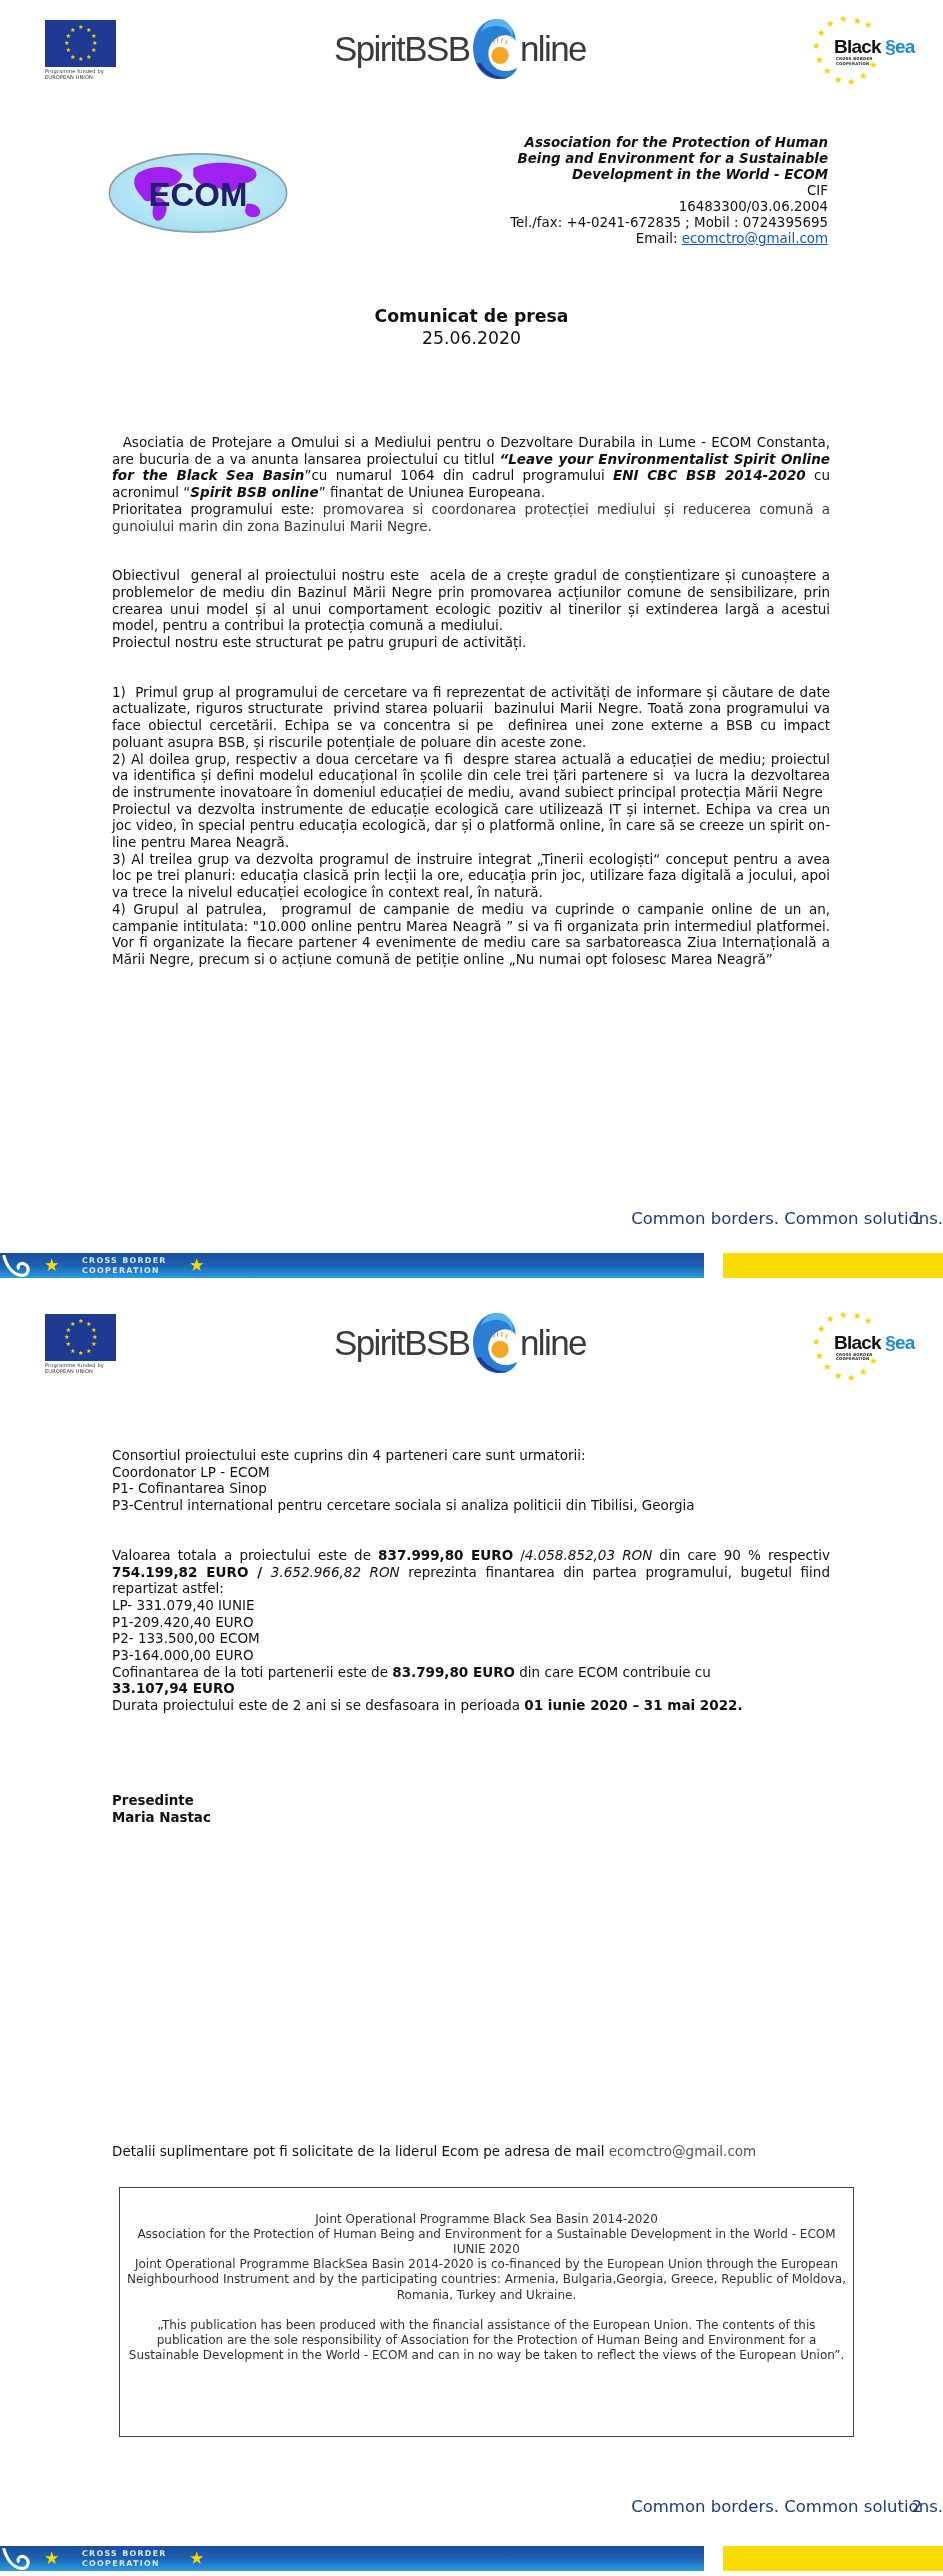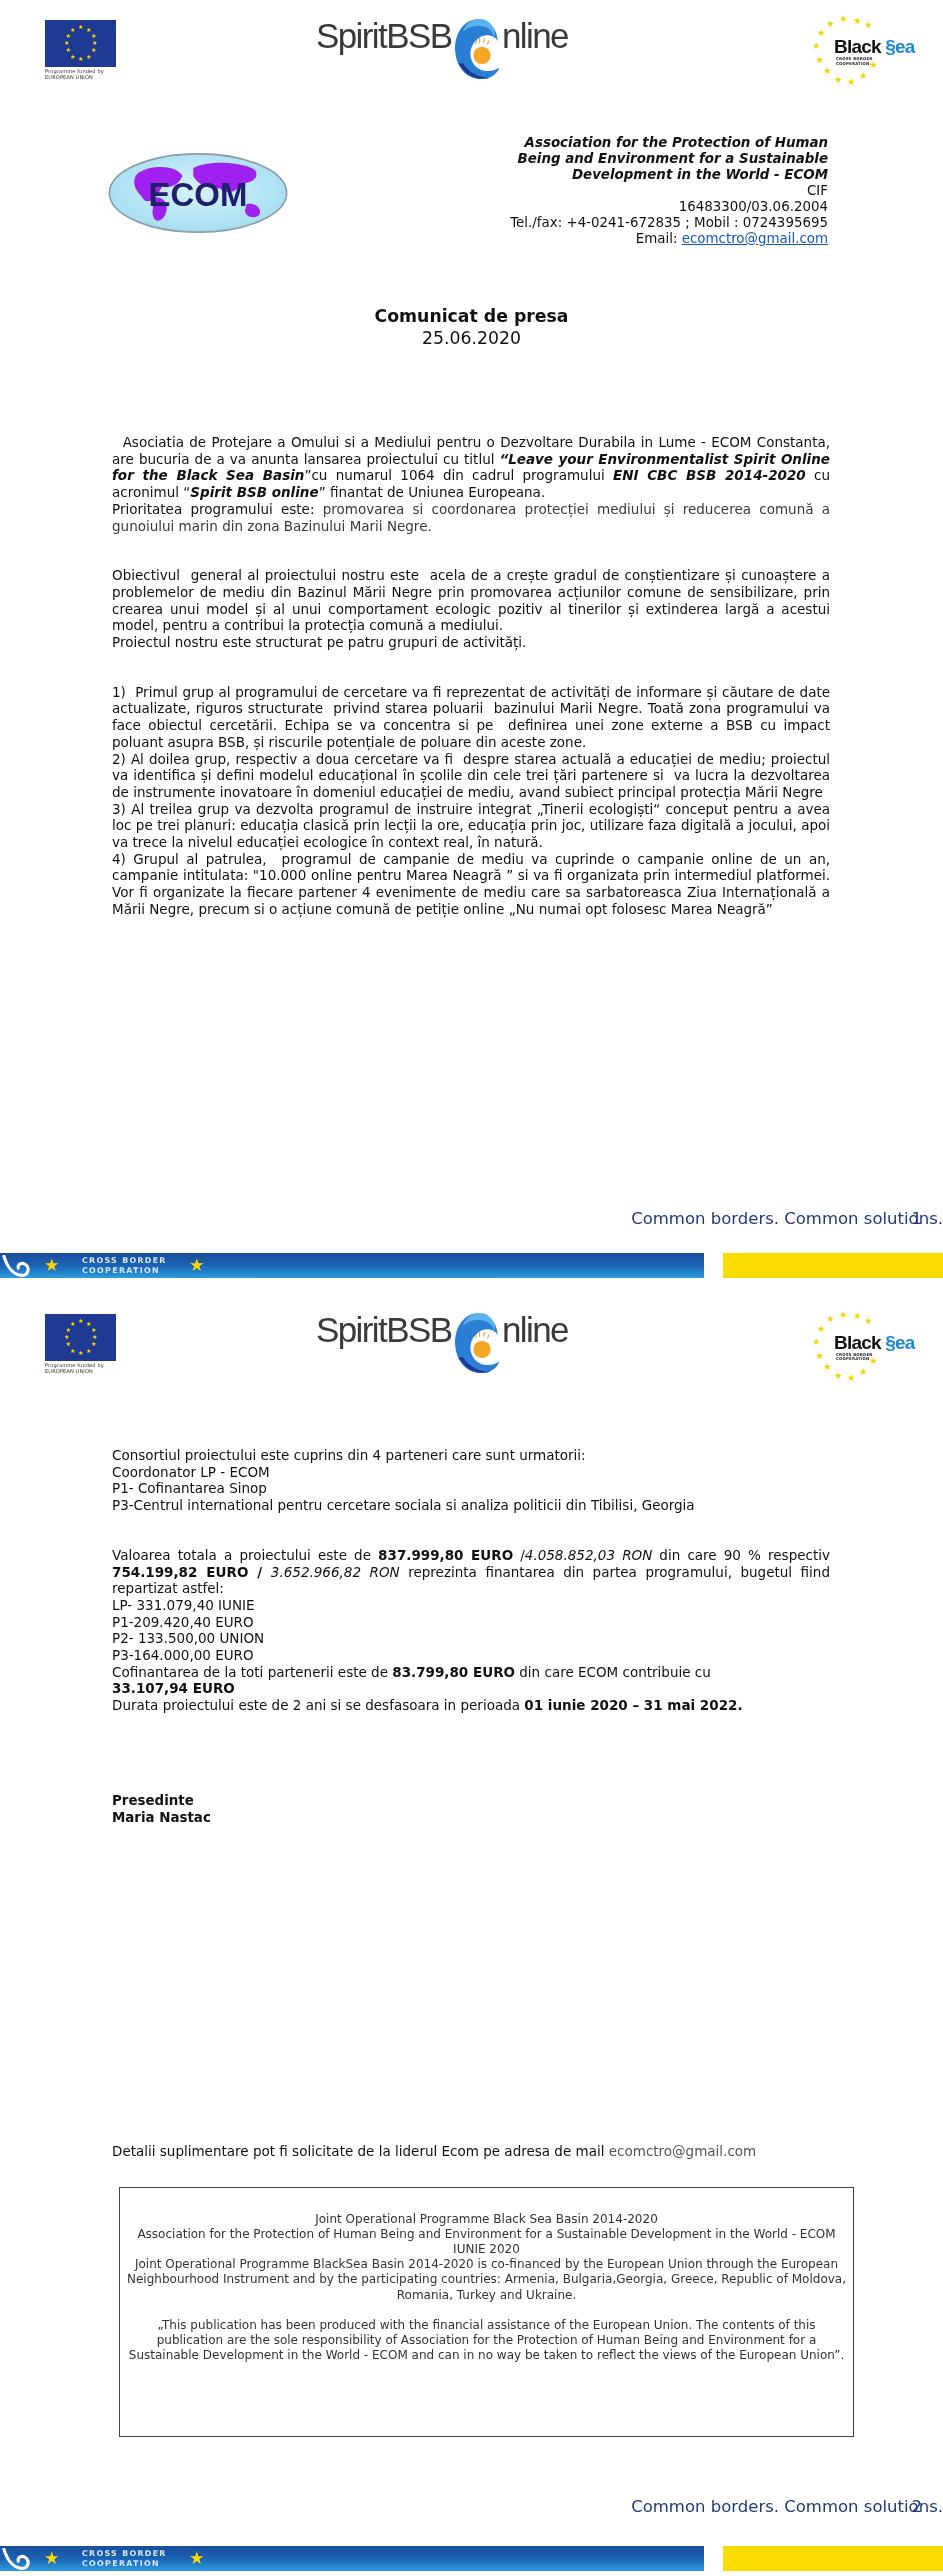--- a/index.html
+++ b/index.html
@@ -9,21 +9,21 @@
   .page { position: relative; width: 943px; background: #fff; }
   .page1 { height: 1286px; }
   .page2 { height: 1290px; }
 
   
   .eu-flag { position: absolute; left: 45px; top: 19.6px; width: 71px; height: 61px; }
   .eu-flag .flag { width: 71px; height: 47px; background: #1f3a93; position: relative; }
   .eu-flag .flag span { position: absolute; color: #ffd700; font-size: 6.3px; line-height: 6.3px; }
   .eu-flag .caption { font-size: 5.1px; color: #333; line-height: 6.3px; margin-top: 1.6px; letter-spacing: 0.1px; }
 
-  .spirit-logo { position: absolute; left: 316px; top: 15.7px; width: 275px; height: 67px; display: flex; }
+  .spirit-logo { position: absolute; left: 334px; top: 15.7px; width: 275px; height: 67px; display: flex; align-items: center; }
   .spirit-logo .word { font-family: "Liberation Sans", sans-serif; font-size: 35px; color: #3a3a3a; letter-spacing: -1.6px; font-weight: 400; }
   .spirit-logo .o-wave { width: 49px; height: 66px; margin: 0 0.8px; position: relative; }
 
   .blacksea-logo { position: absolute; left: 798px; top: 14px; width: 118px; height: 75px; }
   .blacksea-logo .star { position: absolute; color: #f2d400; font-size: 9.4px; line-height: 9.4px; }
   .blacksea-logo .bs-word { position: absolute; left: 36px; top: 22px; font-family: "Liberation Sans", sans-serif; font-weight: 700; font-size: 19px; color: #111; letter-spacing: -0.8px; }
   .blacksea-logo .bs-sea { color: #1e88d6; }
   .blacksea-logo .bs-sub { position: absolute; left: 38px; top: 43px; font-size: 3.9px; font-weight: 700; color: #222; line-height: 4.7px; letter-spacing: 0.2px; }
 
   
@@ -150,20 +150,21 @@
     <p style="white-space:pre-wrap"><span>  Asociatia de Protejare a Omului si a Mediului pentru o Dezvoltare Durabila in Lume - ECOM Constanta, are bucuria de a va anunta lansarea proiectului cu titlul </span><b><i>“Leave your Environmentalist Spirit Online for the Black Sea Basin</i></b><span>”cu numarul 1064 din cadrul programului </span><b><i>ENI CBC BSB 2014-2020</i></b><span> cu acronimul “</span><b><i>Spirit BSB online</i></b><span>” finantat de Uniunea Europeana.</span></p>
     <p><span>Prioritatea programului este: </span><span class="muted">promovarea si coordonarea protecției mediului și reducerea comună a gunoiului marin din zona Bazinului Marii Negre.</span></p>
     <div class="gap"></div>
     <div class="gap"></div>
     <p style="white-space:pre-wrap">Obiectivul  general al proiectului nostru este  acela de a crește gradul de conștientizare și cunoaștere a problemelor de mediu din Bazinul Mării Negre prin promovarea acțiunilor comune de sensibilizare, prin crearea unui model și al unui comportament ecologic pozitiv al tinerilor și extinderea largă a acestui model, pentru a contribui la protecția comună a mediului.</p>
     <p>Proiectul nostru este structurat pe patru grupuri de activități.</p>
     <div class="gap"></div>
     <div class="gap"></div>
     <p style="white-space:pre-wrap">1)  Primul grup al programului de cercetare va fi reprezentat de activități de informare și căutare de date actualizate, riguros structurate  privind starea poluarii  bazinului Marii Negre. Toată zona programului va face obiectul cercetării. Echipa se va concentra si pe  definirea unei zone externe a BSB cu impact poluant asupra BSB, și riscurile potențiale de poluare din aceste zone.</p>
     <p style="white-space:pre-wrap">2) Al doilea grup, respectiv a doua cercetare va fi  despre starea actuală a educației de mediu; proiectul va identifica și defini modelul educațional în școlile din cele trei țări partenere si  va lucra la dezvoltarea de instrumente inovatoare în domeniul educației de mediu, avand subiect principal protecția Mării Negre</p>
+    <p>Proiectul va dezvolta instrumente de educație ecologică care utilizează IT și internet. Echipa va crea un joc video, în special pentru educația ecologică, dar și o platformă online, în care să se creeze un spirit on-line pentru Marea Neagră.</p>
     <p>3) Al treilea grup va dezvolta programul de instruire integrat „Tinerii ecologiști“ conceput pentru a avea loc pe trei planuri: educația clasică prin lecții la ore, educația prin joc, utilizare faza digitală a jocului, apoi va trece la nivelul educației ecologice în context real, în natură.</p>
     <p style="white-space:pre-wrap">4) Grupul al patrulea,  programul de campanie de mediu va cuprinde o campanie online de un an, campanie intitulata: "10.000 online pentru Marea Neagră ” si va fi organizata prin intermediul platformei. Vor fi organizate la fiecare partener 4 evenimente de mediu care sa sarbatoreasca Ziua Internațională a Mării Negre, precum si o acțiune comună de petiție online „Nu numai opt folosesc Marea Neagră”</p>
   </div>
 
   <div class="footer-slogan" style="top:1209px">Common borders. Common solutions.</div>
   <div class="footer-pagenum" style="top:1209px">1</div>
   <div class="footer-band" style="top:1253px">
     <svg class="swirl" viewBox="0 0 36 28">
         <path d="M2 0 C6 14 14 26 26 26 C34 26 36 16 30 12 C24 8 18 14 22 18" fill="none" stroke="#fff" stroke-width="4"></path>
       </svg>
@@ -237,21 +238,21 @@
   <div class="body-text" style="top:161px">
     <p>Consortiul proiectului este cuprins din 4 parteneri care sunt urmatorii:</p>
     <p>Coordonator LP - ECOM</p>
     <p>P1- Cofinantarea Sinop</p>
     <p>P3-Centrul international pentru cercetare sociala si analiza politicii din Tibilisi, Georgia</p>
     <div class="gap"></div>
     <div class="gap"></div>
     <p><span>Valoarea totala a proiectului este de </span><b>837.999,80 EURO</b><span> /</span><i>4.058.852,03 RON</i><span> din care 90 % respectiv </span><b>754.199,82 EURO /</b><span> </span><i>3.652.966,82 RON</i><span> reprezinta finantarea din partea programului, bugetul fiind repartizat astfel:</span></p>
     <p>LP- 331.079,40 IUNIE</p>
     <p>P1-209.420,40 EURO</p>
-    <p>P2- 133.500,00 UNION</p>
+    <p>P2- 133.500,00 ECOM</p>
     <p>P3-164.000,00 EURO</p>
     <p style="text-align:left"><span>Cofinantarea de la toti partenerii este de </span><b>83.799,80 EURO</b><span> din care ECOM contribuie cu</span><br><b>33.107,94 EURO</b></p>
     <p><span>Durata proiectului este de 2 ani si se desfasoara in perioada </span><b>01 iunie 2020 – 31 mai 2022.</b></p>
   </div>
 
   <div class="signature" style="top:507px">
     <div>Presedinte</div>
     <div>Maria Nastac</div>
   </div>
 

